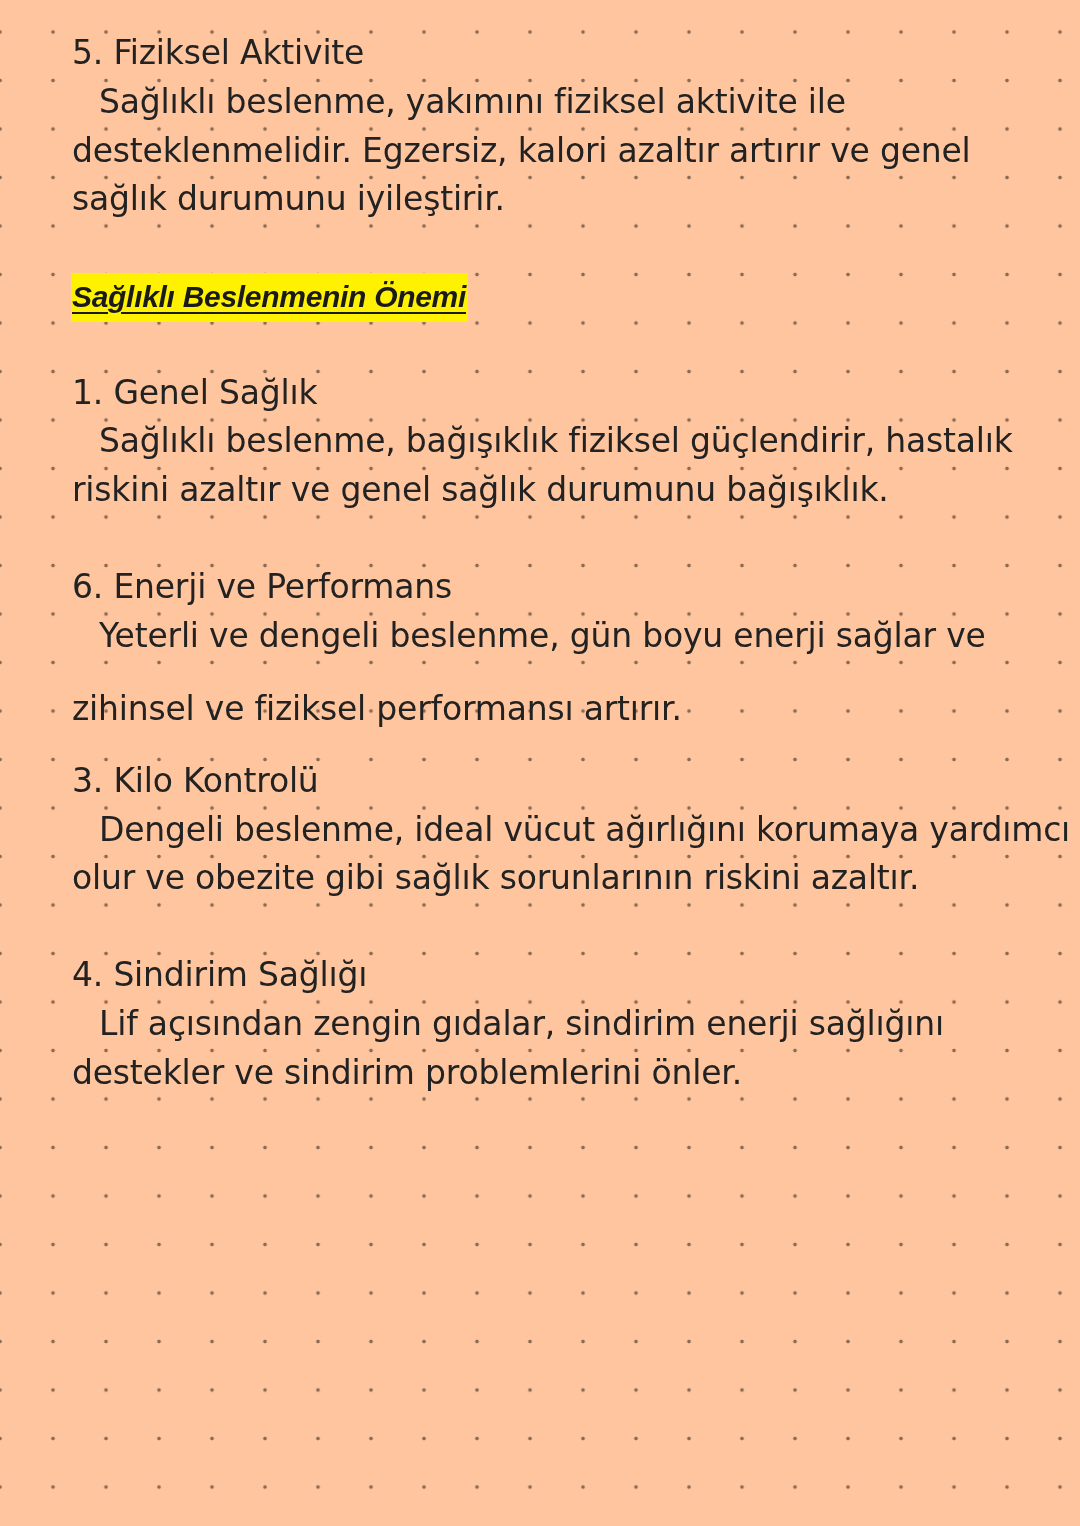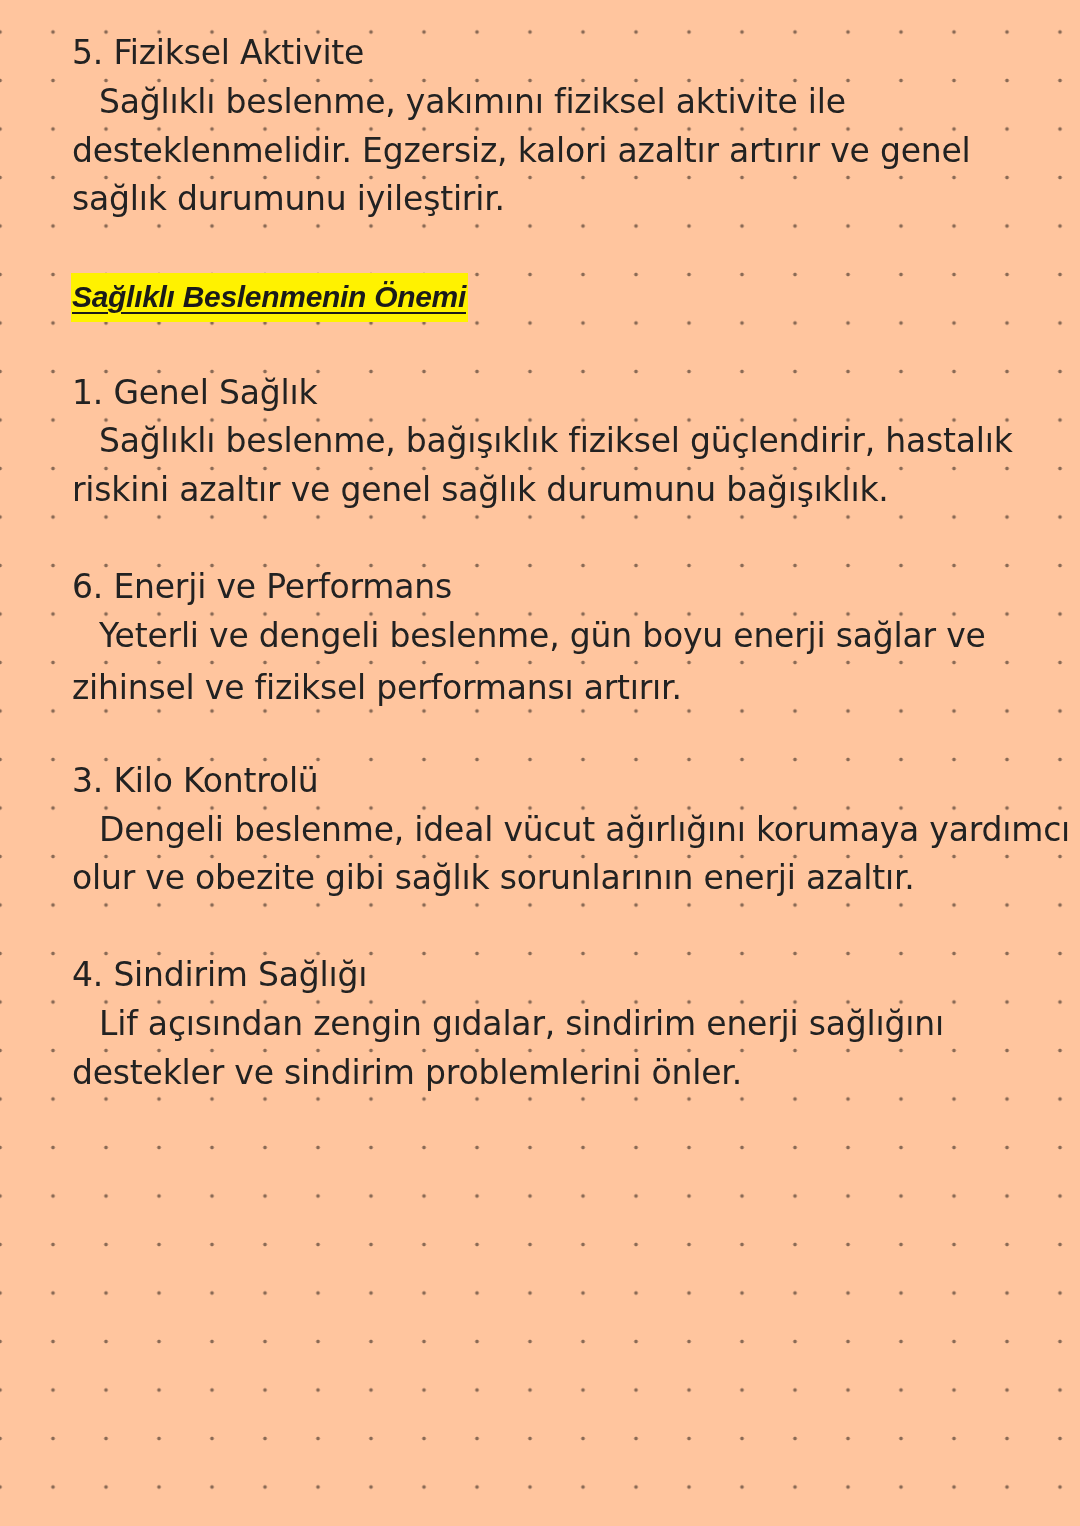--- a/index.html
+++ b/index.html
@@ -74,27 +74,27 @@
 
   <div>
     <div class="line" style="top:369px">1. Genel Sağlık</div>
     <div class="line indent" style="top:417px">Sağlıklı beslenme, bağışıklık fiziksel güçlendirir, hastalık</div>
     <div class="line" style="top:466px">riskini azaltır ve genel sağlık durumunu bağışıklık.</div>
   </div>
 
   <div>
     <div class="line" style="top:563px">6. Enerji ve Performans</div>
     <div class="line indent" style="top:612px">Yeterli ve dengeli beslenme, gün boyu enerji sağlar ve</div>
-    <div class="line" style="top:664px">zihinsel ve fiziksel performansı artırır.</div>
+    <div class="line" style="top:685px">zihinsel ve fiziksel performansı artırır.</div>
   </div>
 
   <div>
     <div class="line" style="top:757px">3. Kilo Kontrolü</div>
     <div class="line indent" style="top:806px">Dengeli beslenme, ideal vücut ağırlığını korumaya yardımcı</div>
-    <div class="line" style="top:854px">olur ve obezite gibi sağlık sorunlarının enerji azaltır.</div>
+    <div class="line" style="top:854px">olur ve obezite gibi sağlık sorunlarının riskini azaltır.</div>
   </div>
 
   <div>
     <div class="line" style="top:951px">4. Sindirim Sağlığı</div>
     <div class="line indent" style="top:1000px">Lif açısından zengin gıdalar, sindirim enerji sağlığını</div>
     <div class="line" style="top:1049px">destekler ve sindirim problemlerini önler.</div>
   </div>
 
 </div>
 

